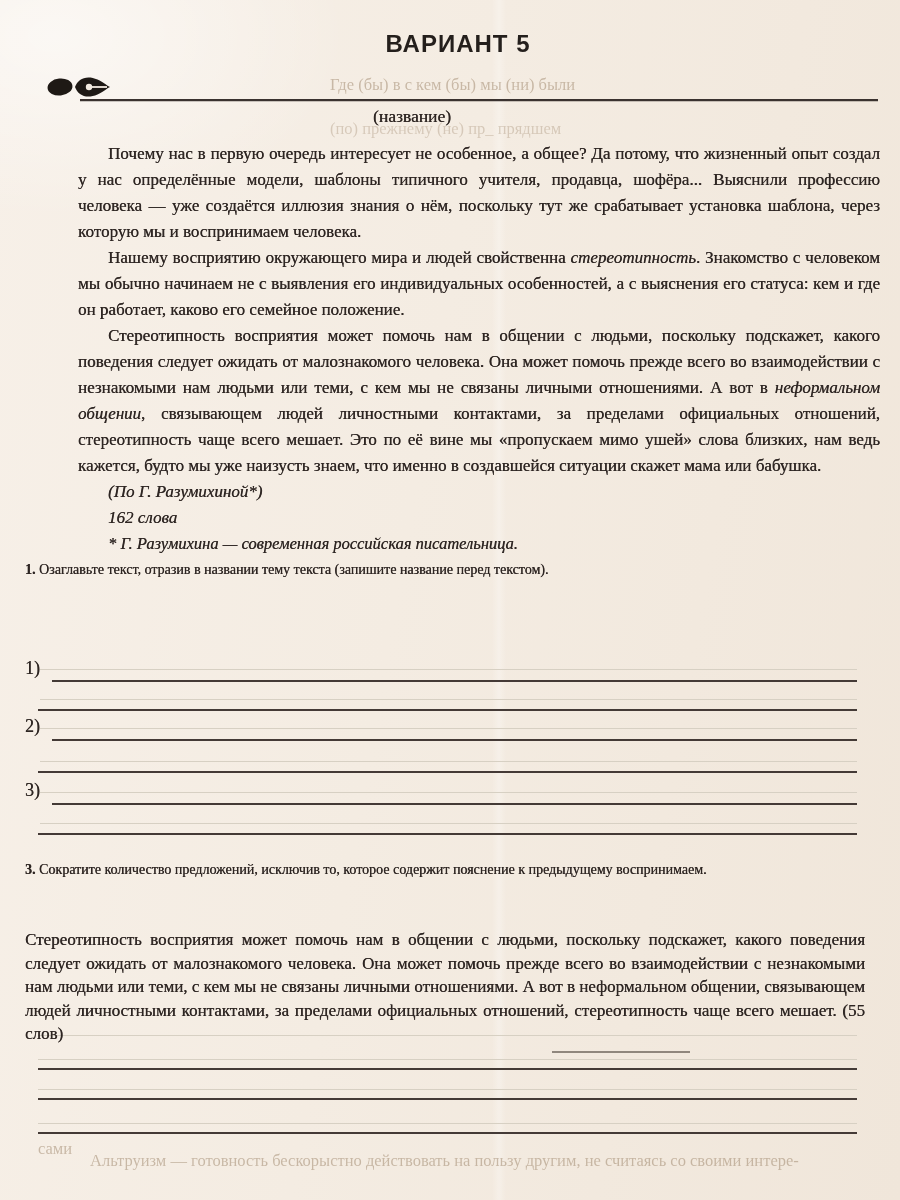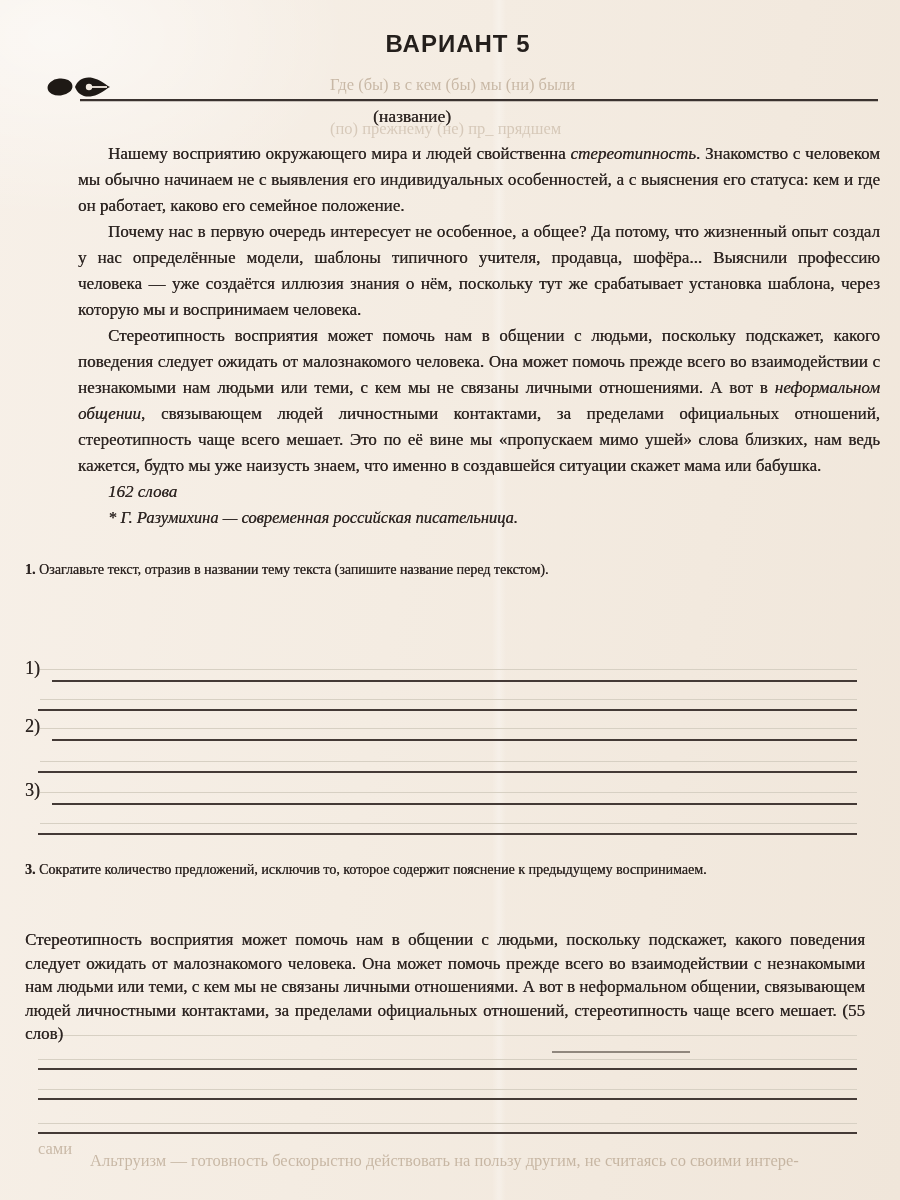--- a/index.html
+++ b/index.html
@@ -61,23 +61,24 @@
       <ellipse cx="14" cy="17" rx="12.5" ry="8.5" fill="#1e1915" transform="rotate(-6 14 17)"></ellipse>
       <path d="M29 17 C33 6 46 3 62 16 L64 17 L62 18 C46 31 33 28 29 17 Z" fill="#1e1915"></path>
       <circle cx="43" cy="17" r="3.2" fill="#f4ecE2"></circle>
       <rect x="46" y="16.1" width="15" height="1.8" fill="#f4ecE2"></rect>
     </svg>
   </div>
   <div class="abs rule-top"></div>
   <div class="abs name-caption ink">(название)</div>
 
   <div class="abs passage ink">
+    <p>Почему нас в первую очередь интересует не особенное, а общее? Да потому, что жизненный опыт создал у нас определённые модели, шаблоны типичного учителя, продавца, шофёра... Выяснили профессию человека — уже создаётся иллюзия знания о нём, поскольку тут же срабатывает установка шаблона, через которую мы и воспринимаем человека.</p>
     <p><span>Нашему восприятию окружающего мира и людей свойственна </span><span class="em">стереотипность</span><span>. Знакомство с человеком мы обычно начинаем не с выявления его индивидуальных особенностей, а с выяснения его статуса: кем и где он работает, каково его семейное положение.</span></p>
-    <p>Почему нас в первую очередь интересует не особенное, а общее? Да потому, что жизненный опыт создал у нас определённые модели, шаблоны типичного учителя, продавца, шофёра... Выяснили профессию человека — уже создаётся иллюзия знания о нём, поскольку тут же срабатывает установка шаблона, через которую мы и воспринимаем человека.</p>
     <p><span>Стереотипность восприятия может помочь нам в общении с людьми, поскольку подскажет, какого поведения следует ожидать от малознакомого человека. Она может помочь прежде всего во взаимодействии с незнакомыми нам людьми или теми, с кем мы не связаны личными отношениями. А вот в </span><span class="em">неформальном общении</span><span>, связывающем людей личностными контактами, за пределами официальных отношений, стереотипность чаще всего мешает. Это по её вине мы «пропускаем мимо ушей» слова близких, нам ведь кажется, будто мы уже наизусть знаем, что именно в создавшейся ситуации скажет мама или бабушка.</span></p>
+    <p class="attribution">(По Г. Разумихиной*)</p>
     <p class="word-count">162 слова</p>
     <p class="footnote">* Г. Разумихина — современная российская писательница.</p>
   </div>
 
   <div class="abs task t1 ink">
     <span class="num">1.</span><span> Озаглавьте текст, отразив в названии тему текста (запишите название перед текстом).</span>
   </div>
 
 
   <div class="abs ans-num ink" style="left:25px;top:658px;">1)</div>

